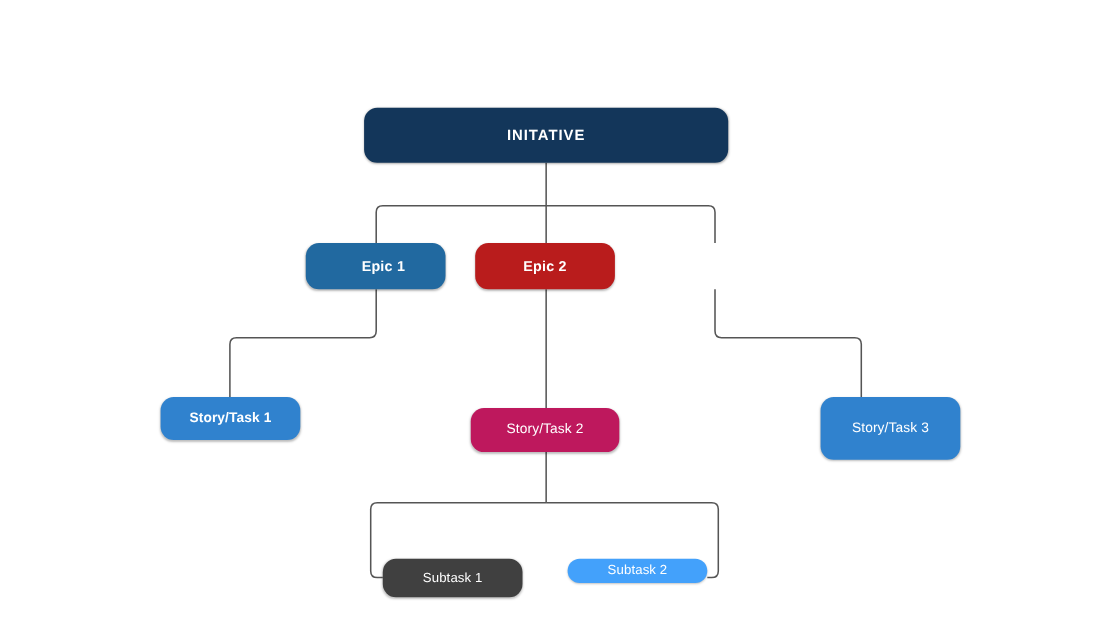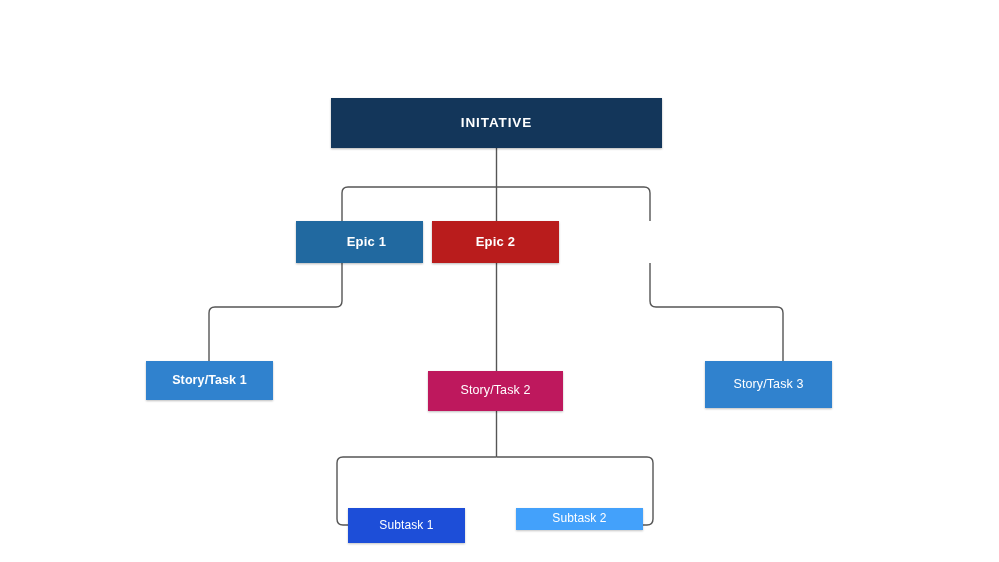--- a/index.html
+++ b/index.html
@@ -24,21 +24,21 @@
     width: 999px;
     height: 562px;
     pointer-events: none;
   }
   .node {
     position: absolute;
     box-sizing: border-box;
     display: flex;
     align-items: center;
     justify-content: center;
-    border-radius: 0;
+    border-radius: 12px;
     color: #ffffff;
     text-align: center;
     line-height: 1.1;
     user-select: none;
   }
   .node-initiative {
     font-size: 13.5px;
     font-weight: bold;
     letter-spacing: 0.9px;
     box-shadow: 0 1px 2px rgba(0,0,0,0.30);
@@ -90,42 +90,42 @@
 
       <path d="M 496.5 457 L 647 457 Q 653 457 653 463 L 653 519 Q 653 525 647 525 L 643 525"></path>
 
     </g>
   </svg>
 
   <div class="node node-initiative" style="left:331px; top:98px; width:331px; height:50px; background:#13365a;">
     <span>INITATIVE</span>
   </div>
 
-  <div class="node node-epic" style="left:296px; top:221px; width:127px; height:42px; background:#2169a0;padding-left:14px;">
+  <div class="node node-epic" style="left:278px; top:221px; width:127px; height:42px; background:#2169a0;padding-left:14px;">
     <span>Epic 1</span>
   </div>
 
   <div class="node node-epic" style="left:432px; top:221px; width:127px; height:42px; background:#b91c1c;">
     <span>Epic 2</span>
   </div>
 
 
   <div class="node node-story" style="left:146px; top:361px; width:127px; height:39px; background:#3082ce;font-weight:bold;">
     <span>Story/Task 1</span>
   </div>
 
   <div class="node node-story" style="left:428px; top:371px; width:135px; height:40px; background:#be185d;">
     <span>Story/Task 2</span>
   </div>
 
-  <div class="node node-story" style="left:705px; top:361px; width:127px; height:47px; background:#3082ce;">
+  <div class="node node-story" style="left:746px; top:361px; width:127px; height:57px; background:#3082ce;">
     <span>Story/Task 3</span>
   </div>
 
-  <div class="node node-subtask" style="left:348px; top:508px; width:117px; height:35px; background:#1d4ed8;">
+  <div class="node node-subtask" style="left:348px; top:508px; width:127px; height:35px; background:#404040;">
     <span>Subtask 1</span>
   </div>
 
   <div class="node node-subtask" style="left:516px; top:508px; width:127px; height:22px; background:#43a1fb;">
     <span>Subtask 2</span>
   </div>
 
 </div>
 
 </body></html>

